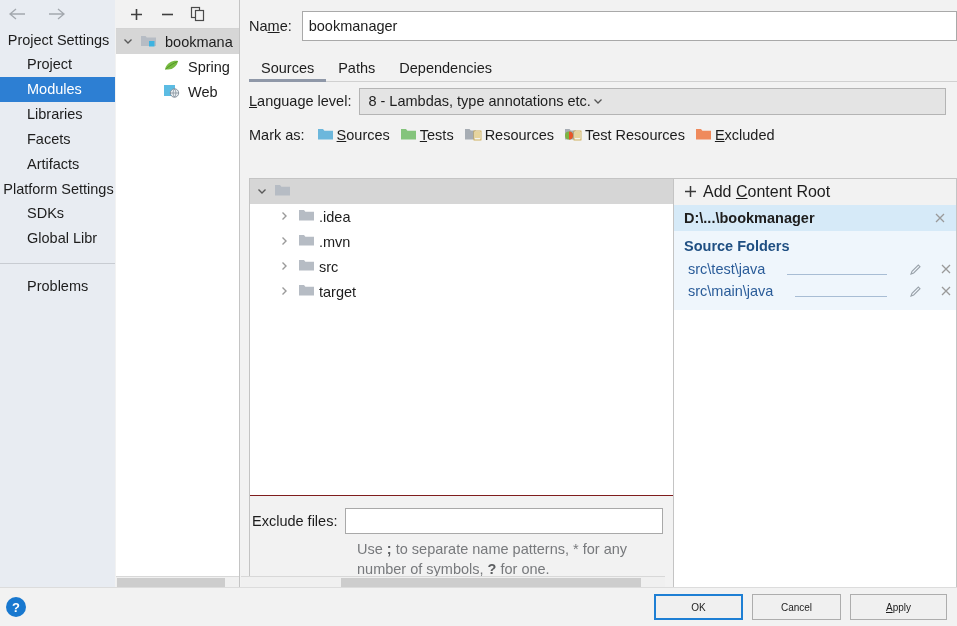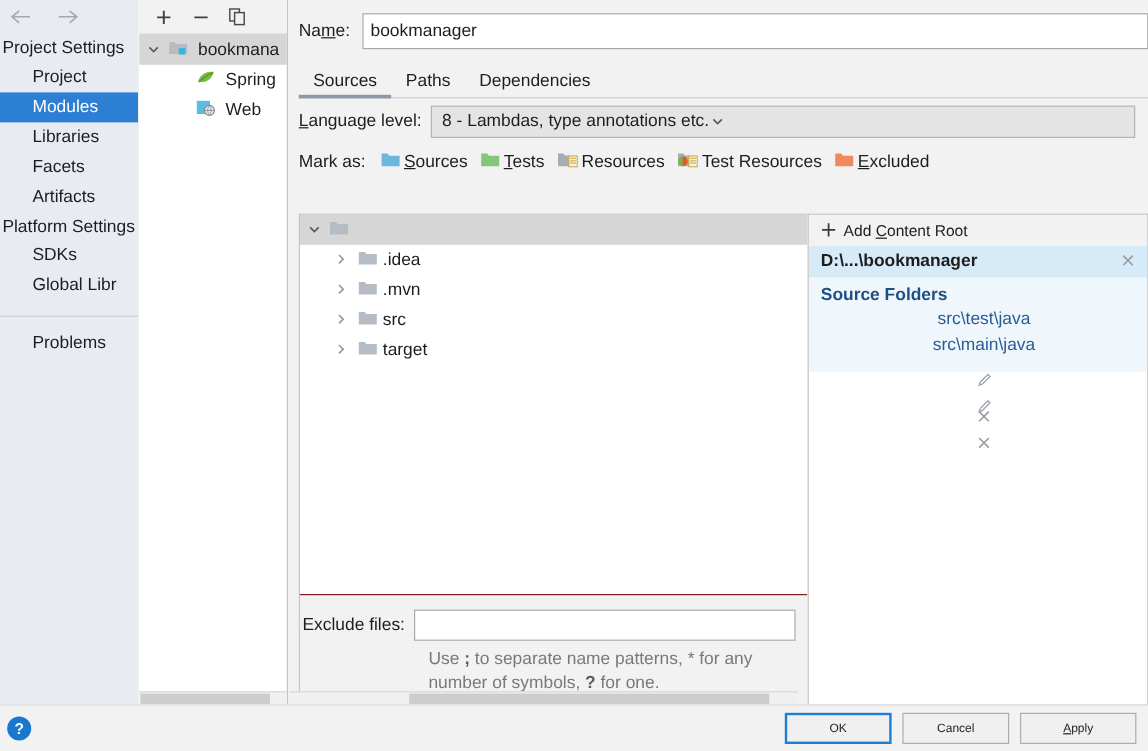--- a/index.html
+++ b/index.html
@@ -14,21 +14,21 @@
 
   
   .leftnav{
     position:absolute;left:0;top:0;width:115px;height:588px;
     background:#e8ecf2;
     box-sizing:border-box;
   }
   .navarrows{height:28px;display:flex;align-items:center;padding-left:4px;gap:14px;}
   .arrow{width:26px;height:20px;display:flex;align-items:center;justify-content:center;color:#9aa0a6;font-size:17px;line-height:1;}
   .navgroup-title{
-    padding:4px 0 4px 2px;font-size:14.5px;color:#1d1d1d;white-space:nowrap;
+    padding:4px 0 4px 2px;font-size:14.5px;color:#1d1d1d;white-space:nowrap;text-align:center;
   }
   .navitem{
     height:25px;line-height:25px;padding-left:27px;font-size:14.5px;
     color:#1d1d1d;white-space:nowrap;
   }
   .navitem.sel{background:#2d7fd3;color:#ffffff;}
   .navsep{height:1px;background:#c8ccd2;margin:12px 0 0 0;}
   .navitem.problems{margin-top:10px;}
 
   
@@ -108,33 +108,33 @@
   }
   .exhint{margin-left:105px;margin-top:5px;color:#77797c;font-size:14.5px;line-height:20px;}
   .exhint b{font-weight:bold;color:#5b5d60;}
 
   .rightpane{
     flex:1;background:#fff;border:1px solid #c4c4c4;box-sizing:border-box;
     position:relative;overflow:hidden;
   }
   .addroot{
     height:26px;display:flex;align-items:center;gap:6px;padding-left:10px;
-    background:#f2f2f2;font-size:13px;
+    background:#f2f2f2;font-size:16px;
   }
   .plus{color:#3a3a3a;font-size:17px;line-height:1;}
   .crsection{background:#eff6fc;padding-bottom:8px;}
   .crheader{
     height:26px;display:flex;align-items:center;justify-content:space-between;
     background:#d6eaf8;padding:0 10px 0 10px;font-weight:bold;font-size:14.5px;color:#1d1d1d;
   }
   .x{color:#9a9a9a;font-size:15px;line-height:1;cursor:default;}
   .sfhead{
     padding:7px 10px 4px 10px;font-weight:bold;font-size:14.5px;color:#1f4f82;
   }
-  .sfrow{display:flex;align-items:center;padding:0 4px 0 14px;height:22px;gap:18px;flex-direction:column;}
+  .sfrow{display:flex;align-items:center;padding:0 4px 0 14px;height:22px;gap:18px;}
   .sfname{color:#2a5c99;font-size:14.5px;white-space:nowrap;}
   .sfline{flex:1;height:1px;background:#a8bdd4;margin:0 4px;position:relative;top:5px;}
   .pencil{color:#9aa3ab;display:flex;align-items:center;}
 
   
   .hsb{position:absolute;bottom:0;height:11px;background:#f0f0f0;border-top:1px solid #d8d8d8;}
   .hsb .thumb{position:absolute;top:1px;height:9px;background:#cdcdcd;}
 
   
   .footer{

